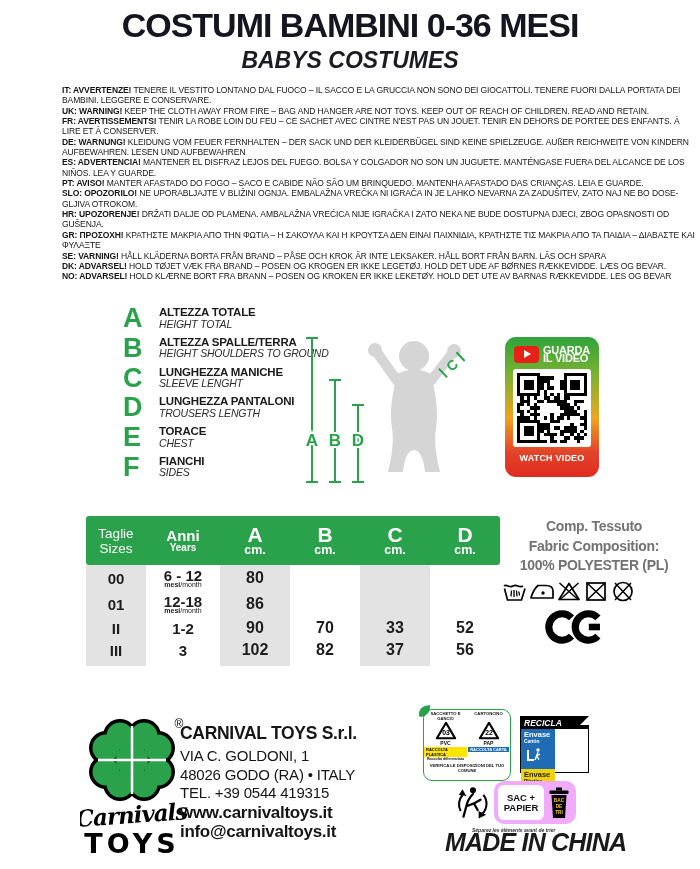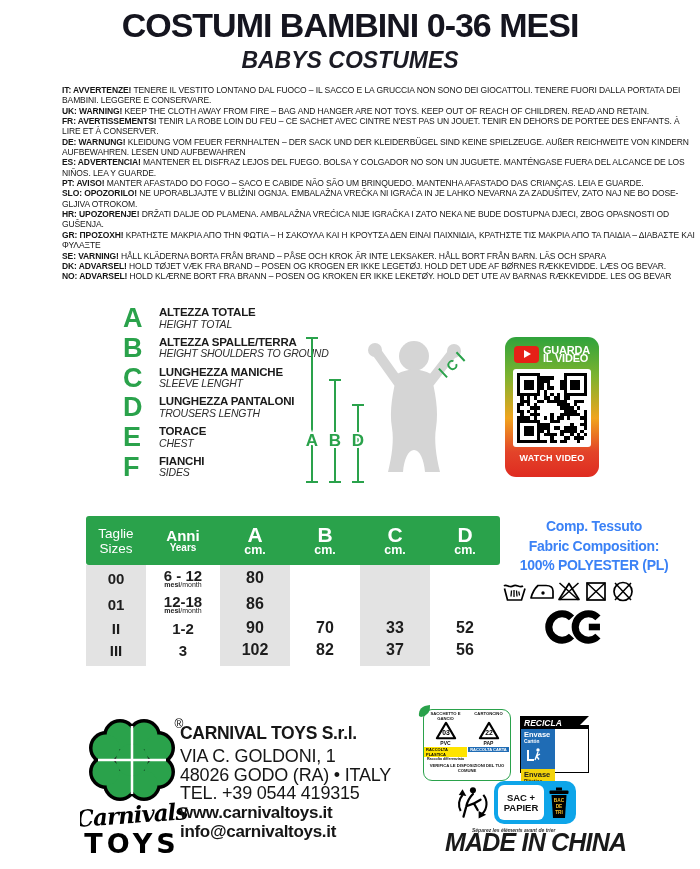--- a/index.html
+++ b/index.html
@@ -63,29 +63,29 @@
   .t-row.tall{height:26px;}
   .t-row.short{height:22px;}
   .cell-size{font-weight:800;font-size:15px;}
   .cell-age{font-size:15px;font-weight:600;line-height:13px;}
   .age-note{font-size:7px;line-height:6px;font-weight:400;color:#222;}
   .age-note b{font-weight:800;}
   .cell-val{font-size:16px;font-weight:600;}
 
   
   .fabric{position:absolute;left:500px;top:517px;width:188px;text-align:center;}
-  .fab-line{font-size:14px;font-weight:800;line-height:19.5px;letter-spacing:-0.3px;color:#3b82f6;}
+  .fab-line{font-size:14px;font-weight:800;line-height:19.5px;letter-spacing:-0.3px;color:#737373;}
   .care-row{display:flex;gap:1px;margin-top:3px;justify-content:flex-start;padding-left:2px;}
   .ce{position:absolute;left:536px;top:606px;}
 
   
   .logo{position:absolute;left:80px;top:710px;}
   .company{position:absolute;left:180px;top:723px;width:228px;text-align:left;color:#161616;}
   .co-name{font-size:17.5px;font-weight:800;letter-spacing:-0.3px;margin-bottom:3px;}
-  .co-line{font-size:18px;font-weight:500;line-height:18.5px;letter-spacing:-0.2px;}
+  .co-line{font-size:15px;font-weight:500;line-height:18.5px;letter-spacing:-0.2px;}
   .co-bold{font-size:17px;font-weight:800;line-height:19px;letter-spacing:-0.3px;}
 
   
   .it-label{position:absolute;left:423px;top:709px;width:88px;height:72px;border:1.6px solid #2aa24b;
             border-radius:9px;box-sizing:border-box;background:#fff;padding-top:2px;}
   .leaf{position:absolute;left:-7px;top:-7px;}
   .itl-cols{display:flex;}
   .itl-col{width:50%;display:flex;flex-direction:column;align-items:center;}
   .itl-name{font-size:4.2px;font-weight:800;line-height:4.5px;text-align:center;height:9px;}
   .itl-mat{font-size:5px;font-weight:800;line-height:5px;}
@@ -105,21 +105,21 @@
   .rec-body{display:flex;height:43px;flex-direction:column;}
   .rec-cell{width:50%;box-sizing:border-box;padding:2px 3px;}
   .rec-blue{background:#1f6cb5;color:#fff;}
   .rec-yellow{background:#f2d30b;color:#1d1d1d;}
   .rec-l1{font-size:7.5px;font-weight:800;line-height:8px;}
   .rec-l2{font-size:4.8px;font-weight:700;line-height:5px;}
   .rec-icon{margin-top:3px;}
 
   
   .triman-row{position:absolute;left:455px;top:781px;display:flex;align-items:center;gap:5px;}
-  .sac-box{width:82px;height:43px;background:#0ea5e9;border-radius:10px;display:flex;
+  .sac-box{width:82px;height:43px;background:#f0abfc;border-radius:10px;display:flex;
            align-items:center;gap:4px;box-sizing:border-box;padding:4px;}
   .sac-pill{width:46px;height:35px;background:#fff;border-radius:6px;display:flex;flex-direction:column;
             align-items:center;justify-content:center;}
   .sac-t{font-size:9.5px;font-weight:800;line-height:10px;color:#111;}
   .triman-caption{position:absolute;left:472px;top:827px;font-size:5px;font-style:italic;
                   font-weight:700;color:#333;}
   .made-in{position:absolute;left:445px;top:828px;font-size:25px;font-weight:800;font-style:italic;
            letter-spacing:-0.8px;color:#1a1a1a;}
 </style>
 </head>

